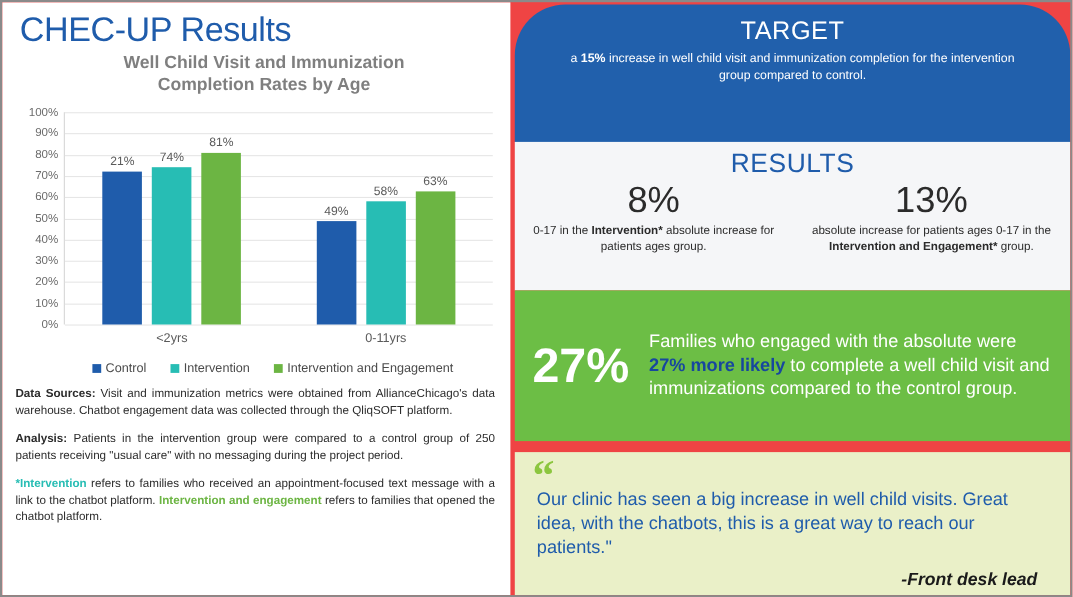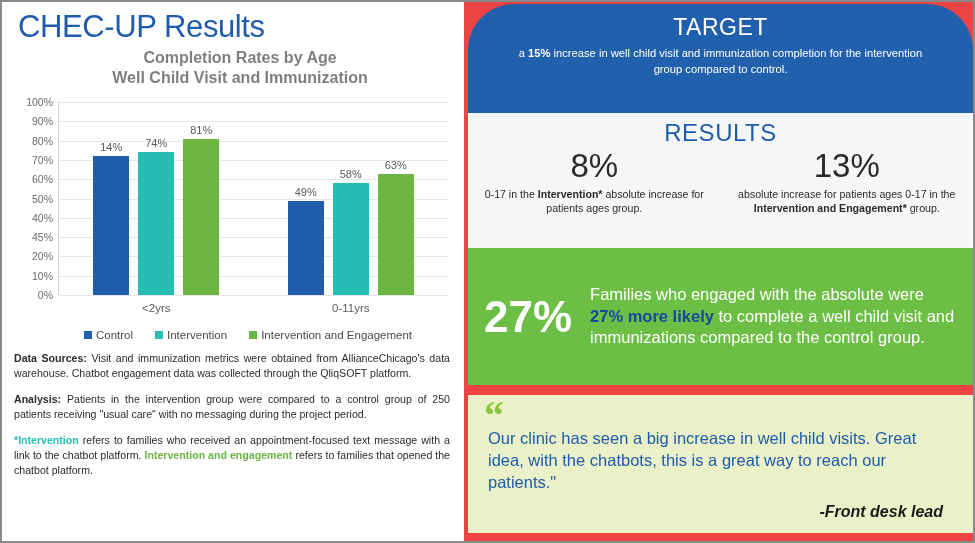--- a/index.html
+++ b/index.html
@@ -150,21 +150,21 @@
     left: 466px; top: 2px;
     width: 505px; height: 539px;
   }
 
   
   #target-panel {
     background: #2160AC;
     border-radius: 46px 46px 0 0;
     padding: 9px 34px 14px 34px;
     text-align: center;
-    height: 109px;
+    height: 125px;
   }
   #target-heading {
     color: #ffffff;
     font-size: 23px;
     letter-spacing: 0.5px;
     line-height: 1.3;
   }
   #target-text {
     color: #ffffff;
     font-size: 11.2px;
@@ -266,22 +266,22 @@
 </head>
 <body>
 
 <div id="page">
 
   <div id="left-col">
 
     <div id="main-title">CHEC-UP Results</div>
 
     <div id="subtitle">
+      <div>Well Child Visit and Immunization</div>
       <div>Completion Rates by Age</div>
-      <div>Well Child Visit and Immunization</div>
     </div>
 
     <div id="chart-block">
       <div id="plot-area">
         <div id="gridlines">
             <div class="gridline" style="top: 0%;">
               <span class="ytick">100%</span>
             </div>
             <div class="gridline" style="top: 10%;">
               <span class="ytick">90%</span>
@@ -295,37 +295,37 @@
             <div class="gridline" style="top: 40%;">
               <span class="ytick">60%</span>
             </div>
             <div class="gridline" style="top: 50%;">
               <span class="ytick">50%</span>
             </div>
             <div class="gridline" style="top: 60%;">
               <span class="ytick">40%</span>
             </div>
             <div class="gridline" style="top: 70%;">
-              <span class="ytick">45%</span>
+              <span class="ytick">30%</span>
             </div>
             <div class="gridline" style="top: 80%;">
               <span class="ytick">20%</span>
             </div>
             <div class="gridline" style="top: 90%;">
               <span class="ytick">10%</span>
             </div>
             <div class="gridline" style="top: 100%;">
               <span class="ytick">0%</span>
             </div>
           </div>
         <div id="bars-layer">
             <div class="bar-group">
               <div class="bar-wrap">
                 <div class="bar" title="Control: 72%" style="height: 72%; background: rgb(31, 92, 171);"></div>
-                <div class="bar-label" style="bottom: calc(72% + 3px);">14%</div>
+                <div class="bar-label" style="bottom: calc(72% + 3px);">21%</div>
               </div>
               <div class="bar-wrap">
                 <div class="bar" title="Intervention: 74%" style="height: 74%; background: rgb(39, 189, 180);"></div>
                 <div class="bar-label" style="bottom: calc(74% + 3px);">74%</div>
               </div>
               <div class="bar-wrap">
                 <div class="bar" title="Intervention and Engagement: 81%" style="height: 81%; background: rgb(108, 181, 67);"></div>
                 <div class="bar-label" style="bottom: calc(81% + 3px);">81%</div>
               </div>
               <div class="cat-label">&lt;2yrs</div>

